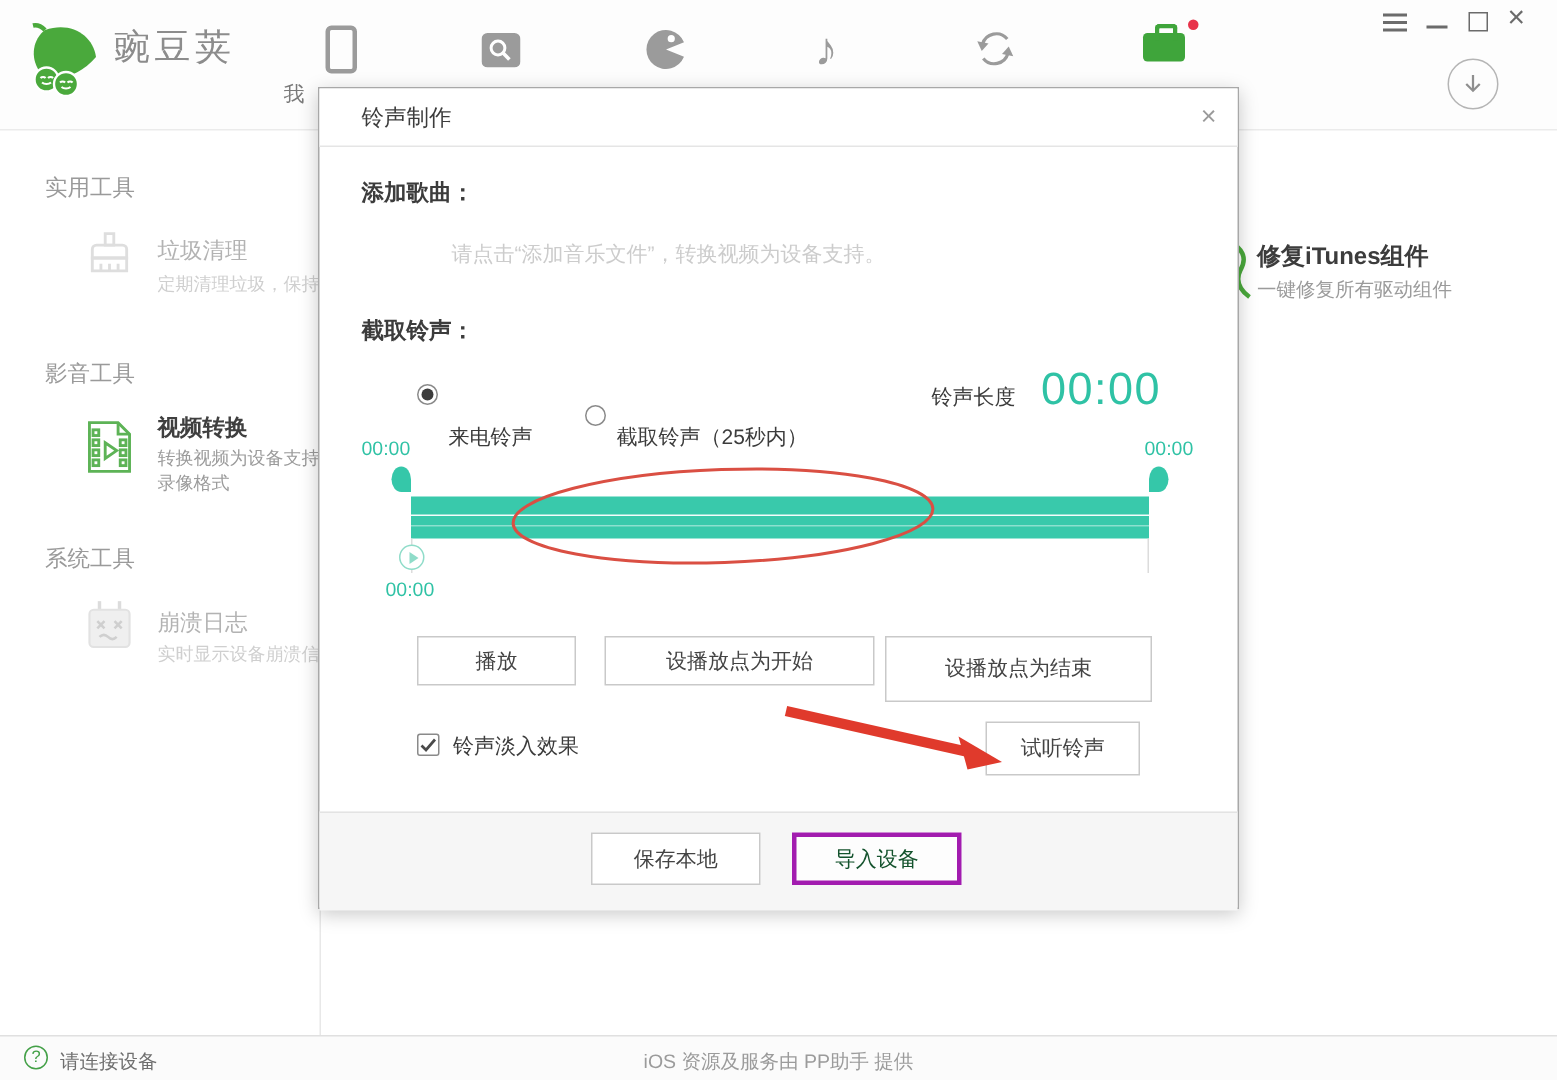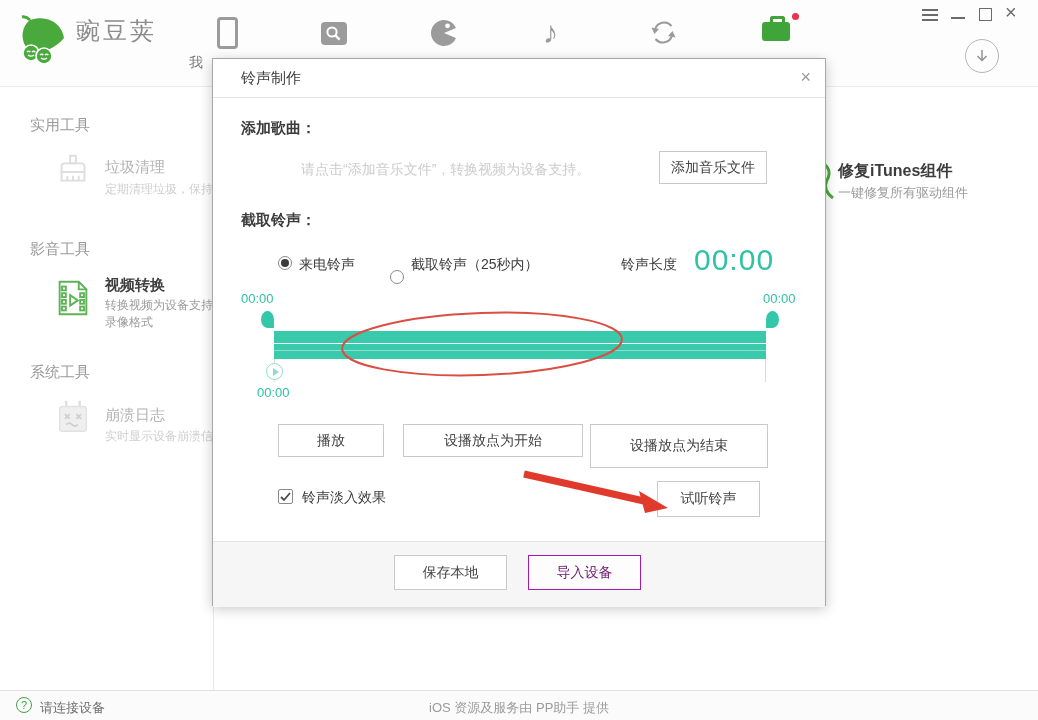--- a/index.html
+++ b/index.html
@@ -28,24 +28,24 @@
   
   .dialog{position:absolute;left:212px;top:58px;width:614px;height:548px;background:#fff;
           border:1px solid #a8a8a8;box-shadow:0 3px 12px rgba(0,0,0,.22);z-index:20;box-sizing:border-box;}
   .dlg-titlebar{position:absolute;left:0;top:0;width:100%;height:38px;border-bottom:1px solid #e5e5e5;background:#fff;}
   .dlg-title{position:absolute;left:28px;top:10px;font-size:15px;color:#3c3c3c;}
   .dlg-close{position:absolute;right:14px;top:8px;font-size:18px;color:#9a9a9a;cursor:pointer;line-height:20px;}
   .fld-label{font-size:15px;font-weight:600;color:#3c3c3c;}
   .hint{font-size:14px;color:#ccc;}
   .btn{box-sizing:border-box;border:1px solid #c9c9c9;background:#fff;color:#444;font-size:14px;
        display:flex;align-items:center;justify-content:center;cursor:pointer;}
-  .btn-disabled{border:1px solid #a21caf;color:#701a75;background:#fdfdfd;}
+  .btn-disabled{border:3px solid #a21caf;color:#14532d;background:#fdfdfd;}
   .radio{width:14px;height:14px;border:1px solid #8a8a8a;border-radius:50%;box-sizing:border-box;position:relative;}
   .radio.sel:after{content:"";position:absolute;left:2px;top:2px;width:8px;height:8px;border-radius:50%;background:#3c3c3c;}
-  .radio-label{font-size:14px;color:#3c3c3c;}
+  .radio-label{font-size:14px;color:#3c3c3c;margin-top:27px;}
   .time-sm{font-size:13px;color:#2fc2a5;}
   .length-value{font-size:30px;color:#2fc2a5;letter-spacing:1px;}
   .wavebar{position:absolute;left:61px;top:272px;width:492px;height:28px;background:#39c9ab;}
   .waveline{position:absolute;left:0;width:100%;height:1px;background:rgba(255,255,255,.95);}
   .handle{position:absolute;width:13px;height:17px;background:#35c7a9;}
   .handle-left{border-radius:50% 50% 0 50%;}
   .handle-right{border-radius:50% 50% 50% 0;}
   .end-line{position:absolute;width:1px;background:#dcdcdc;}
   .play-marker{position:absolute;width:15px;height:15px;border:1px solid #8fdcc9;border-radius:50%;
                display:flex;align-items:center;justify-content:center;background:#fff;}
@@ -203,21 +203,20 @@
   <div class="abs" style="left:838px;top:184px;font-size:13px;color:#9b9b9b;z-index:1;">一键修复所有驱动组件</div>
 
   <div class="dialog">
     <div class="dlg-titlebar">
       <div class="dlg-title">铃声制作</div>
       <div class="dlg-close"><span>×</span></div>
     </div>
 
     <div class="abs fld-label" style="left:28px;top:60px;">添加歌曲：</div>
     <div class="abs hint" style="left:88px;top:102px;">请点击“添加音乐文件”，转换视频为设备支持。</div>
-    <div class="abs btn" style="left:446px;top:92px;width:108px;height:33px;">添加音乐文件</div>
 
     <div class="abs fld-label" style="left:28px;top:152px;">截取铃声：</div>
 
     <div class="abs radio sel" style="left:65px;top:197px;"></div>
     <div class="abs radio-label" style="left:86px;top:197px;">来电铃声</div>
     <div class="abs radio" style="left:177px;top:197px;"></div>
     <div class="abs radio-label" style="left:198px;top:197px;">截取铃声（25秒内）</div>
 
     <div class="abs" style="left:408px;top:197px;font-size:14px;color:#3c3c3c;">铃声长度</div>
     <div class="abs length-value" style="left:481px;top:184px;">00:00</div>

